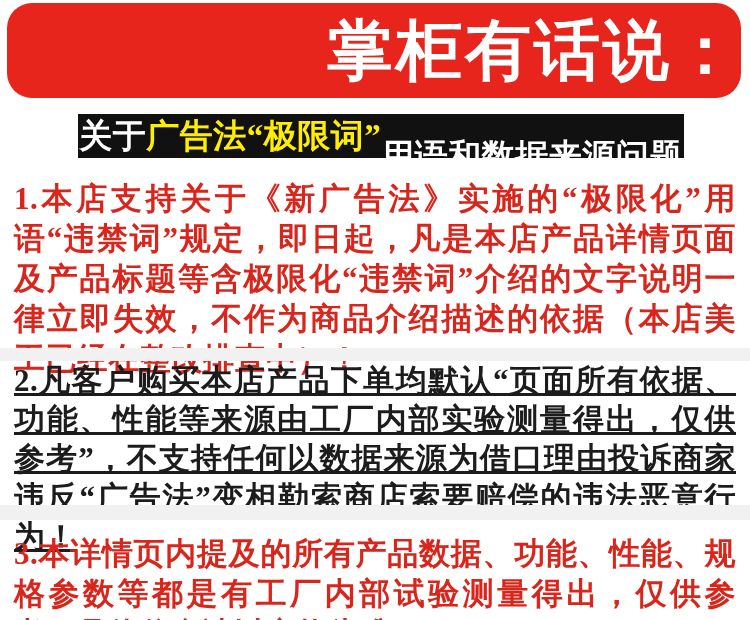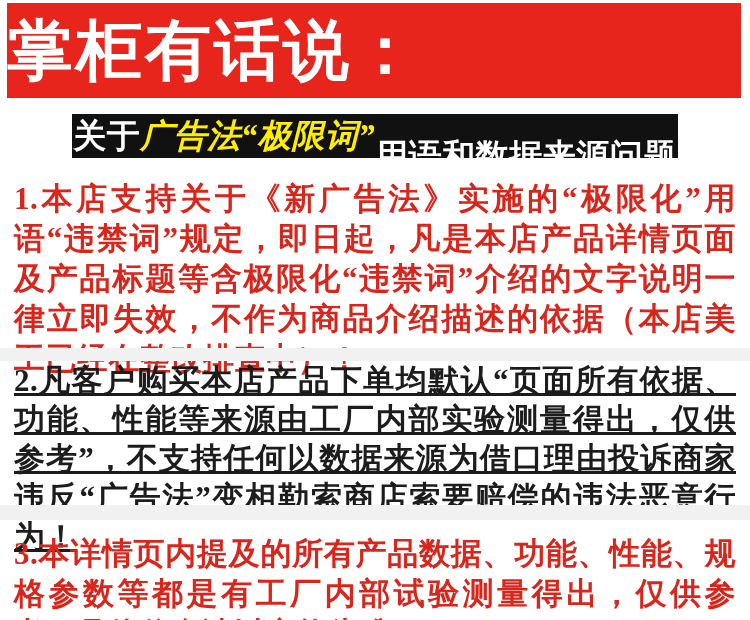--- a/index.html
+++ b/index.html
@@ -18,33 +18,34 @@
   }
   
   .banner-red {
     position: absolute;
     top: 3px;
     left: 7px;
     width: 734px;
     height: 95px;
     display: flex;
     align-items: center;
-    justify-content: flex-start;
+    justify-content: flex-end;
+    border-radius: 25px;
   }
   .banner-title {
     font-size: 66px;
     letter-spacing: 3px;
     line-height: 1;
     white-space: nowrap;
   }
   
   .banner-black {
     position: absolute;
     top: 114px;
-    left: 72px;
+    left: 78px;
     width: 606px;
     height: 44px;
     display: flex;
     align-items: center;
     justify-content: center;
     font-size: 33px;
     white-space: nowrap;
     letter-spacing: 0.5px;
   }
   
@@ -71,21 +72,21 @@
 <body>
 
 <div class="stage" style="background-color: rgb(255, 255, 255);">
 
   <div class="banner-red" style="background-color: rgb(231, 37, 29);">
     <div class="banner-title" style="color: rgb(255, 255, 255);">掌柜有话说：</div>
   </div>
 
   <div class="banner-black" style="background-color: rgb(17, 17, 17);">
     <span style="color: rgb(255, 255, 255);">关于</span>
-      <span style="color: rgb(255, 238, 0); font-style: italic;">广告法“极限词”</span>
+      <span style="color: rgb(255, 238, 0);">广告法“极限词”</span>
       <span style="color: rgb(255, 255, 255); margin-top: 41px;">用语和数据来源问题</span>
   </div>
 
   <div class="para para-1" style="color: rgb(217, 38, 28);">1.本店支持关于《新广告法》实施的“极限化”用语“违禁词”规定，即日起，凡是本店产品详情页面及产品标题等含极限化“违禁词”介绍的文字说明一律立即失效，不作为商品介绍描述的依据（本店美工已经在整改排查中）！</div>
 
   <div class="divider divider-1" style="background-color: rgb(241, 241, 241);"></div>
 
   <div class="para para-2" style="color: rgb(28, 28, 28);">2.凡客户购买本店产品下单均默认“页面所有依据、功能、性能等来源由工厂内部实验测量得出，仅供参考”，不支持任何以数据来源为借口理由投诉商家违反“广告法”变相勒索商店索要赔偿的违法恶意行为！</div>
 
   <div class="divider divider-2" style="background-color: rgb(241, 241, 241);"></div>

